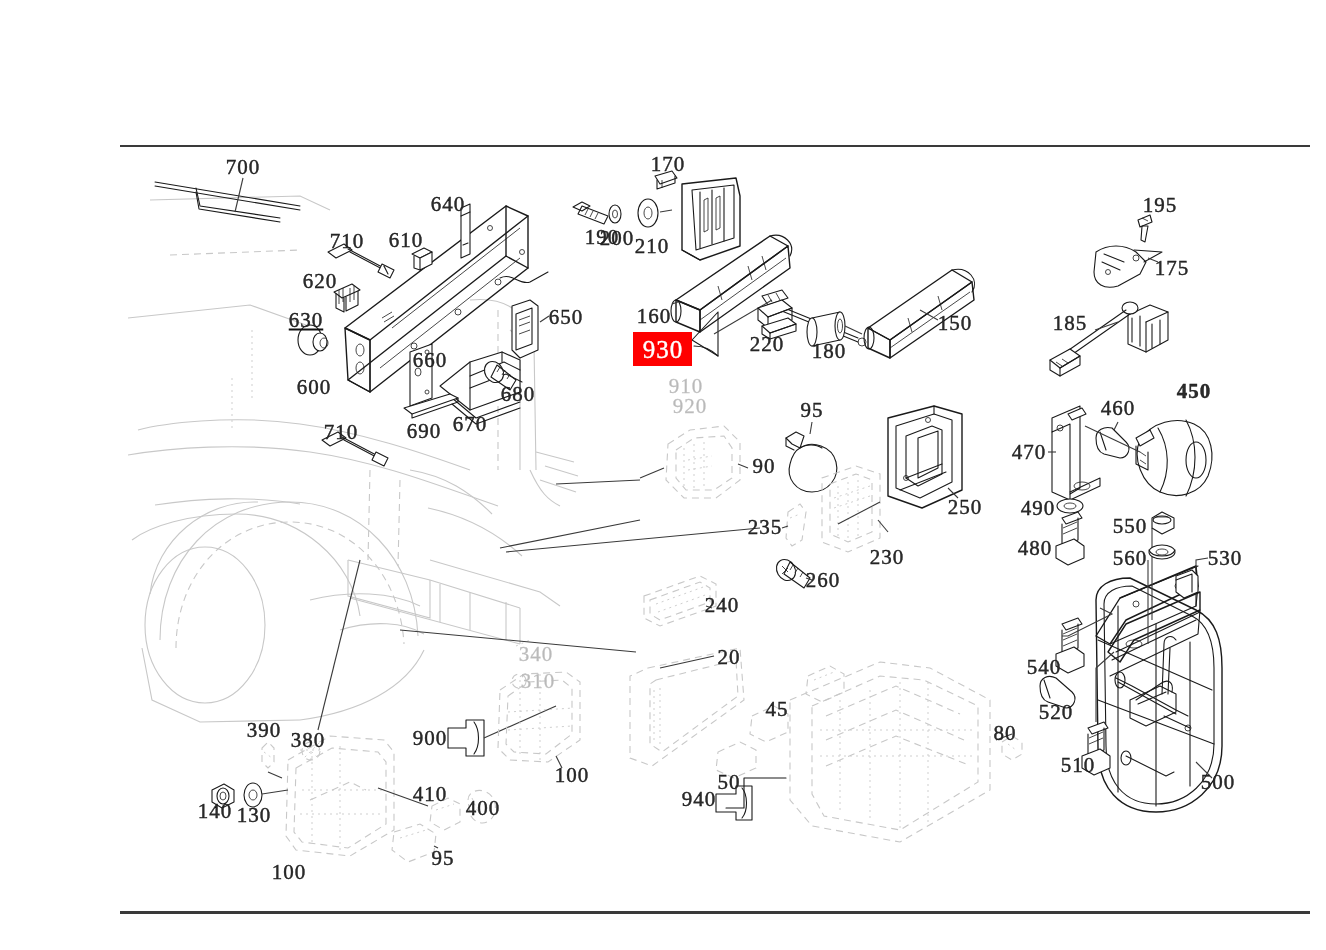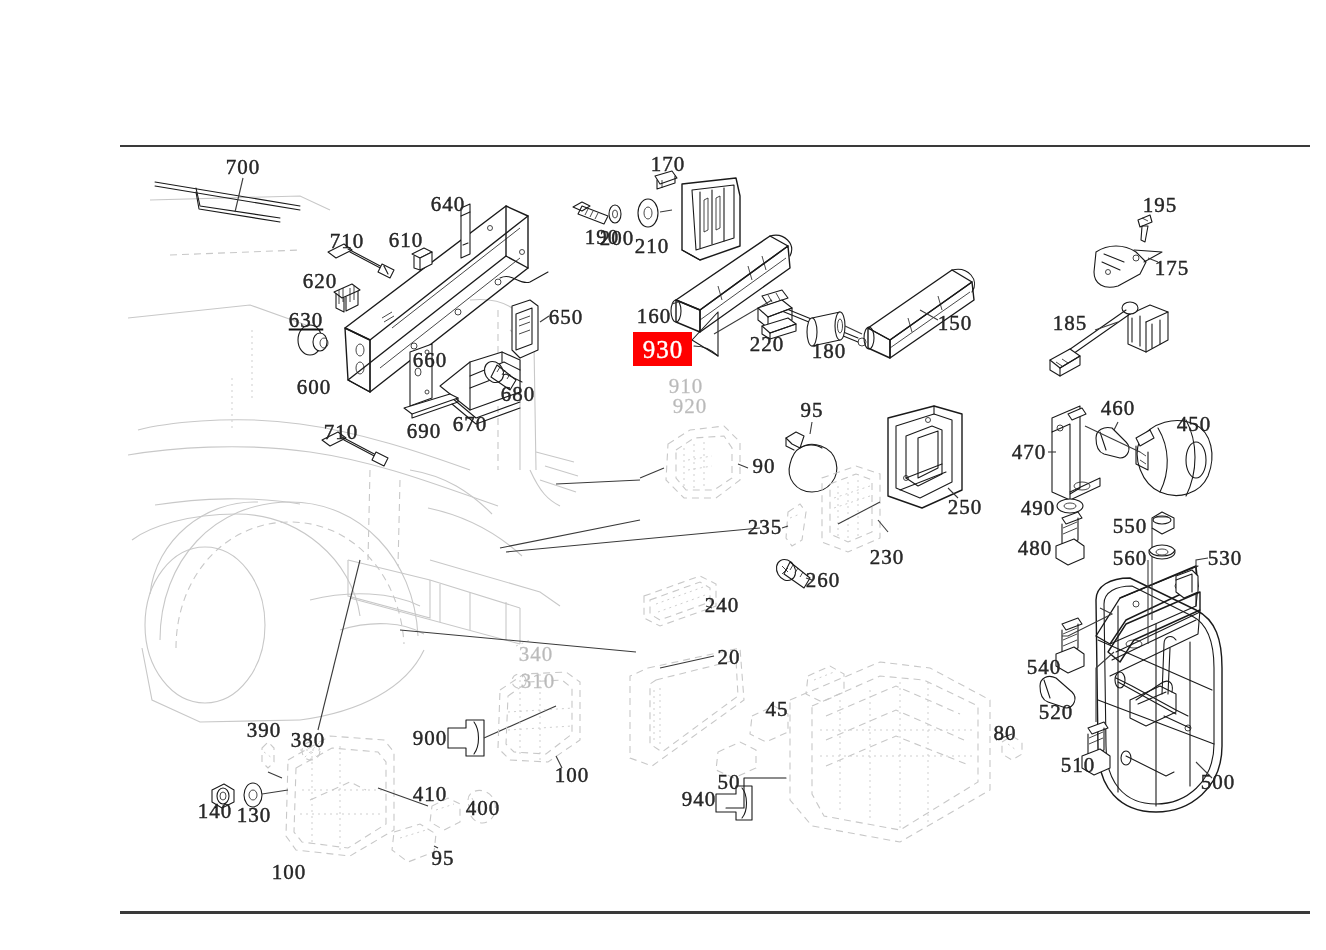--- a/index.html
+++ b/index.html
@@ -668,21 +668,21 @@
       <div class="label" style="left: 813px; top: 351px; margin-left: 16px;">180</div>
       <div class="label" style="left: 314px; top: 387px;">600</div>
       <div class="label" style="left: 397px; top: 360px; margin-left: 33px;">660</div>
       <div class="label" style="left: 518px; top: 394px;">680</div>
       <div class="label" style="left: 470px; top: 416px; margin-top: 8px;">670</div>
       <div class="label" style="left: 424px; top: 431px;">690</div>
       <div class="label faint" style="left: 686px; top: 386px;">910</div>
       <div class="label faint" style="left: 690px; top: 406px;">920</div>
       <div class="label" style="left: 812px; top: 410px;">95</div>
       <div class="label" style="left: 1118px; top: 408px;">460</div>
-      <div class="label" style="left: 1194px; top: 424px;">450</div>
+      <div class="label" style="left: 1194px; top: 391px; font-weight: bold;">450</div>
       <div class="label" style="left: 341px; top: 432px;">710</div>
       <div class="label" style="left: 1029px; top: 452px;">470</div>
       <div class="label" style="left: 764px; top: 466px;">90</div>
       <div class="label" style="left: 965px; top: 507px;">250</div>
       <div class="label" style="left: 1038px; top: 508px;">490</div>
       <div class="label" style="left: 765px; top: 527px;">235</div>
       <div class="label" style="left: 887px; top: 557px;">230</div>
       <div class="label" style="left: 1035px; top: 548px;">480</div>
       <div class="label" style="left: 1130px; top: 526px;">550</div>
       <div class="label" style="left: 1130px; top: 558px;">560</div>

